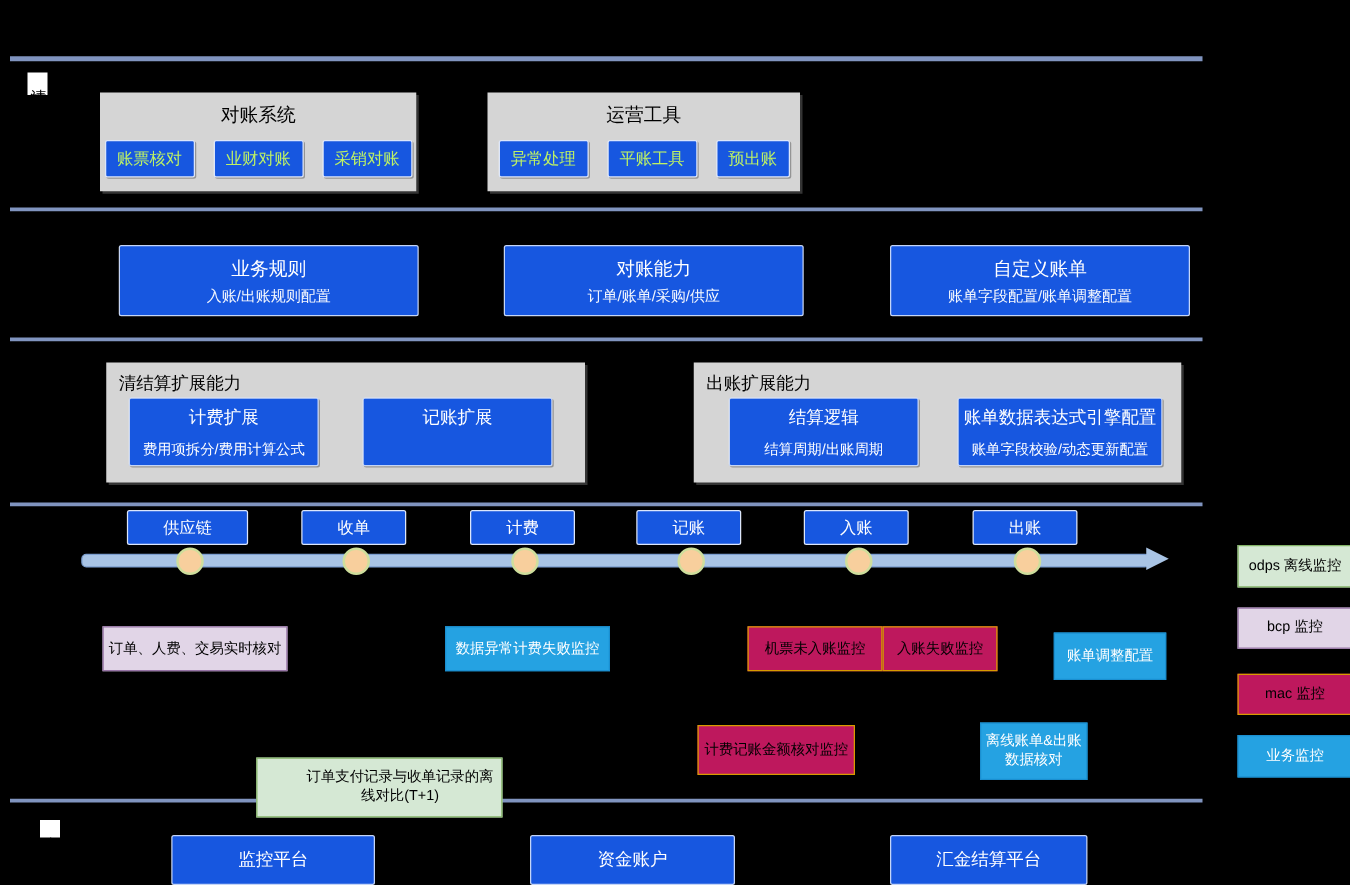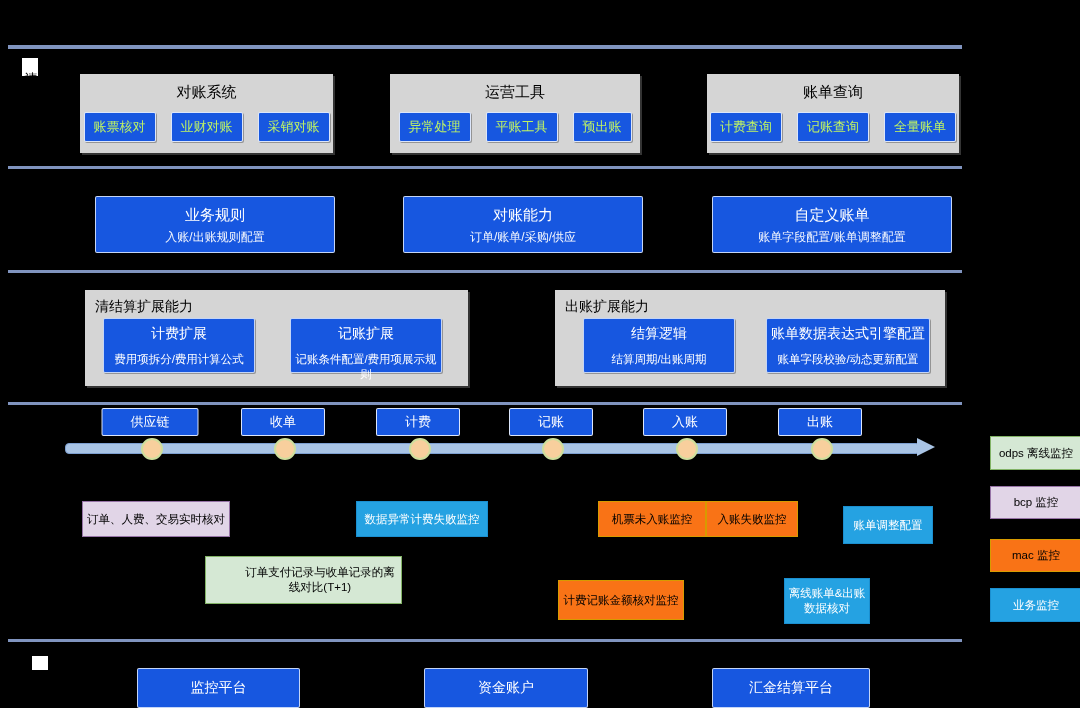--- a/index.html
+++ b/index.html
@@ -30,21 +30,21 @@
               border-radius:2px;white-space:nowrap;}
   .tl-bar{position:absolute;background:#a9c4e5;border:1px solid #7d9fd0;border-radius:4px;}
   .tl-arrow{position:absolute;width:0;height:0;border-top:9px solid transparent;
             border-bottom:9px solid transparent;border-left:18px solid #a9c4e5;}
   .tl-node{position:absolute;width:18px;height:18px;border-radius:50%;
            background:#f8cf9d;border:2px solid #cede9c;}
   .mon{position:absolute;display:flex;align-items:center;justify-content:center;
        text-align:center;font-size:11.5px;line-height:1.3;padding:2px 3px;}
   .c-odps{background:#d5e8d4;border:1px solid #82b366;color:#000;}
   .c-bcp{background:#e1d5e7;border:1px solid #9673a6;color:#000;}
-  .c-mac{background:#f97316;border:1px solid #d79b00;color:#000;}
+  .c-mac{background:#be185d;border:1px solid #d79b00;color:#000;}
   .c-business{background:#25a2e2;border:1px solid #1b8fd0;color:#fff;}
   .bottom-box{position:absolute;background:#1757e0;color:#fff;display:flex;
               align-items:center;justify-content:center;font-size:14px;
               border:1px solid rgba(255,255,255,.75);border-radius:2px;}
 </style>
 </head>
 <body>
 
 <div class="abs" style="left:0;top:0;width:1080px;height:708px;margin-top:36px;">
 
@@ -69,28 +69,20 @@
 
   <div class="gray-panel" style="left:390px;top:38px;width:250px;height:79px;">
     <div class="panel-title">运营工具</div>
     <div class="chip-row">
       <div class="chip">异常处理</div>
       <div class="chip">平账工具</div>
       <div class="chip">预出账</div>
     </div>
   </div>
 
-  <div class="gray-panel" style="left:707px;top:38px;width:252px;height:79px;">
-    <div class="panel-title">账单查询</div>
-    <div class="chip-row">
-      <div class="chip">计费查询</div>
-      <div class="chip">记账查询</div>
-      <div class="chip">全量账单</div>
-    </div>
-  </div>
 
   <div class="blue-box" style="left:403px;top:160px;width:238px;height:55px;">
     <div class="bb-title">对账能力</div>
     <div class="bb-sub">订单/账单/采购/供应</div>
   </div>
   <div class="blue-box" style="left:95px;top:160px;width:238px;height:55px;">
     <div class="bb-title">业务规则</div>
     <div class="bb-sub">入账/出账规则配置</div>
   </div>
   <div class="blue-box" style="left:712px;top:160px;width:238px;height:55px;">
@@ -100,21 +92,20 @@
 
   <div class="gray-panel" style="left:85px;top:254px;width:383px;height:96px;">
     <div class="ext-label">清结算扩展能力</div>
   </div>
   <div class="blue-box" style="left:103px;top:282px;width:150px;height:53px;">
     <div class="inner-title">计费扩展</div>
     <div class="inner-sub">费用项拆分/费用计算公式</div>
   </div>
   <div class="blue-box" style="left:290px;top:282px;width:150px;height:53px;">
     <div class="inner-title">记账扩展</div>
-    <div class="inner-sub">记账条件配置/费用项展示规则</div>
   </div>
 
   <div class="gray-panel" style="left:555px;top:254px;width:390px;height:96px;">
     <div class="ext-label">出账扩展能力</div>
   </div>
   <div class="blue-box" style="left:583px;top:282px;width:150px;height:53px;">
     <div class="inner-title">结算逻辑</div>
     <div class="inner-sub">结算周期/出账周期</div>
   </div>
   <div class="blue-box" style="left:766px;top:282px;width:162px;height:53px;">
@@ -137,21 +128,21 @@
   <div class="tl-node" style="left:542px;top:402px;"></div>
   <div class="tl-node" style="left:676px;top:402px;"></div>
   <div class="tl-node" style="left:811px;top:402px;"></div>
 
   <div class="mon c-bcp" style="left:82px;top:465px;width:140px;height:30px;">订单、人费、交易实时核对</div>
   <div class="mon c-business" style="left:356px;top:465px;width:124px;height:30px;">数据异常计费失败监控</div>
   <div class="mon c-mac" style="left:598px;top:465px;width:100px;height:30px;">机票未入账监控</div>
   <div class="mon c-mac" style="left:706px;top:465px;width:84px;height:30px;">入账失败监控</div>
   <div class="mon c-business" style="left:843px;top:470px;width:82px;height:32px;">账单调整配置</div>
 
-  <div class="mon c-odps" style="left:205px;top:520px;width:156px;height:42px;padding-left:36px;">订单支付记录与收单记录的离线对比(T+1)</div>
+  <div class="mon c-odps" style="left:205px;top:570px;width:156px;height:42px;padding-left:36px;">订单支付记录与收单记录的离线对比(T+1)</div>
   <div class="mon c-mac" style="left:558px;top:544px;width:118px;height:34px;">计费记账金额核对监控</div>
   <div class="mon c-business" style="left:784px;top:542px;width:78px;height:40px;">离线账单&amp;出账数据核对</div>
 
   <div class="mon c-odps" style="left:990px;top:400px;width:84px;height:28px;">odps 离线监控</div>
   <div class="mon c-bcp" style="left:990px;top:450px;width:84px;height:27px;">bcp 监控</div>
   <div class="mon c-mac" style="left:990px;top:503px;width:84px;height:27px;">mac 监控</div>
   <div class="mon c-business" style="left:990px;top:552px;width:84px;height:28px;">业务监控</div>
 
   <div class="bottom-box" style="left:137px;top:632px;width:161px;height:38px;">监控平台</div>
   <div class="bottom-box" style="left:424px;top:632px;width:162px;height:38px;">资金账户</div>

